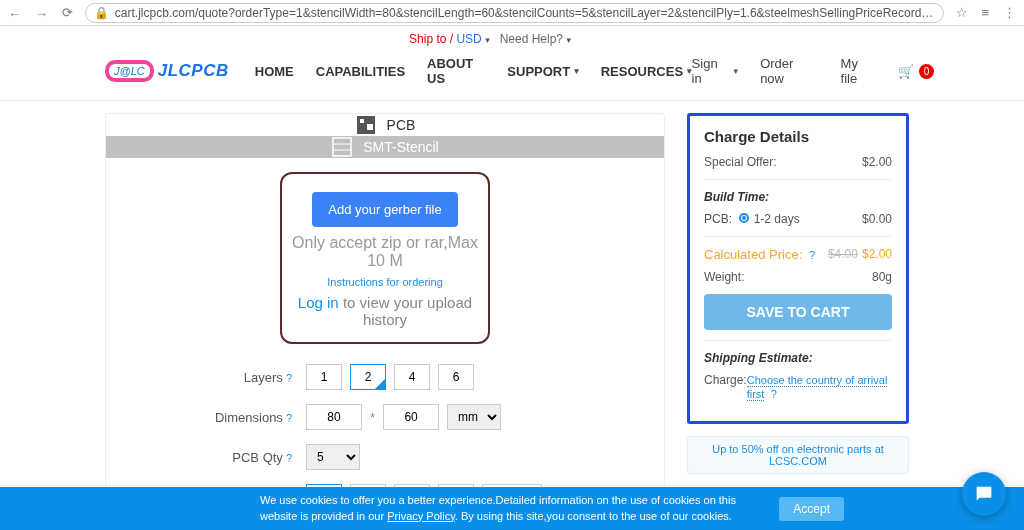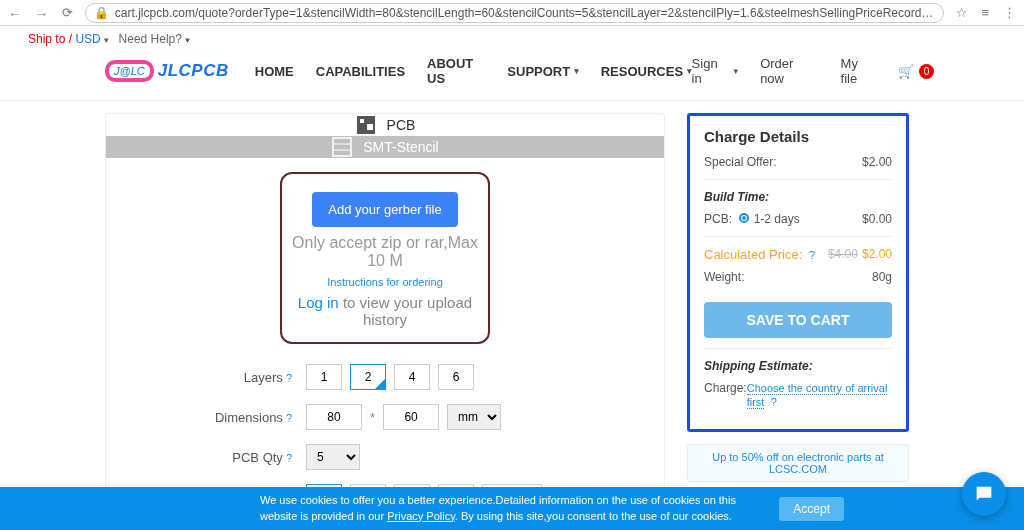--- a/index.html
+++ b/index.html
@@ -9,21 +9,21 @@
 .chrome-bar { height: 26px; display: flex; align-items: center; padding: 0 8px; gap: 12px; border-bottom: 1px solid #ddd; }
 .chrome-nav { display: flex; gap: 14px; color: #777; }
 .chrome-nav span { cursor: pointer; }
 .addr-box { flex: 1; display: flex; align-items: center; gap: 6px; border: 1px solid #ccc; border-radius: 12px; padding: 2px 8px; font-size: 12px; color: #555; overflow: hidden; white-space: nowrap; }
 .addr-box .url { overflow: hidden; text-overflow: ellipsis; }
 .chrome-right { display: flex; gap: 14px; color: #777; }
 
 .page { height: 504px; overflow: hidden; }
 
 
-.util-row { display: flex; justify-content: flex-start; gap: 10px; padding: 6px 44px 0 0; font-size: 12px; margin-left: 28px; }
+.util-row { display: flex; justify-content: center; gap: 10px; padding: 6px 44px 0 0; font-size: 12px; }
 .ship-to { color: #e60000; }
 .usd { color: #1a73e8; }
 .need-help { color: #666; }
 
 
 .main-nav { display: flex; align-items: center; padding: 10px 90px 14px 105px; border-bottom: 1px solid #eee; }
 .logo { display: flex; align-items: center; gap: 4px; margin-right: 26px; }
 .logo-badge { font-size: 11px; font-style: italic; color: #1a73e8; border: 4px solid #ec4899; border-radius: 10px; padding: 1px 5px; }
 .logo-text { font-weight: bold; color: #1a73e8; font-size: 17px; font-style: italic; letter-spacing: 0.5px; }
 .nav-links { display: flex; gap: 22px; font-weight: bold; font-size: 13px; color: #333; }
@@ -66,21 +66,21 @@
 .right-panel { width: 222px; }
 .right-card { background: #fff; border: 3px solid #1d4ed8; border-radius: 3px; padding: 12px 14px; margin-bottom: 12px; }
 .right-title { font-weight: bold; font-size: 15px; margin-bottom: 10px; }
 .row-line { display: flex; justify-content: space-between; font-size: 12px; color: #555; margin-bottom: 8px; }
 .sub-title { font-weight: bold; font-size: 12px; margin: 10px 0 8px; color: #333; font-style: italic; }
 .radio-dot { display: inline-block; width: 10px; height: 10px; border: 2px solid #1a8fe3; border-radius: 50%; margin-right: 5px; position: relative; }
 .radio-dot::after { content: ""; position: absolute; inset: 1px; background: #1a8fe3; border-radius: 50%; }
 .calc-price { color: #f5a623; font-size: 13px; }
 .old-price { color: #bbb; text-decoration: line-through; margin-right: 4px; }
 .new-price { color: #f5a623; }
-.save-btn { width: 100%; background: #6fb8ea; color: #fff; border: none; border-radius: 4px; padding: 10px 0; font-weight: bold; font-size: 14px; margin-top: 10px; cursor: pointer; }
+.save-btn { width: 100%; background: #6fb8ea; color: #fff; border: none; border-radius: 4px; padding: 10px 0; font-weight: bold; font-size: 14px; margin-top: 2px; cursor: pointer; }
 .hr { border: none; border-top: 1px solid #eee; margin: 10px 0; }
 .ship-link { color: #1a8fe3; border-bottom: 1px dotted #1a8fe3; cursor: pointer; font-size: 11px; }
 .promo { text-align: center; color: #1a8fe3; font-size: 11px; padding: 6px; background: #f5faff; border: 1px solid #e0eefb; border-radius: 3px; }
 
 
 .cookie-banner { position: absolute; left: 0; right: 0; bottom: 0; background: #0a8fe8; color: #fff; font-size: 11px; padding: 6px 180px 6px 260px; display: flex; align-items: center; gap: 20px; }
 .cookie-text { flex: 1; line-height: 1.4; }
 .cookie-text .pp { text-decoration: underline; cursor: pointer; }
 .accept-btn { background: #56b8f2; color: #fff; border: none; border-radius: 3px; padding: 5px 14px; font-size: 12px; cursor: pointer; }
 

